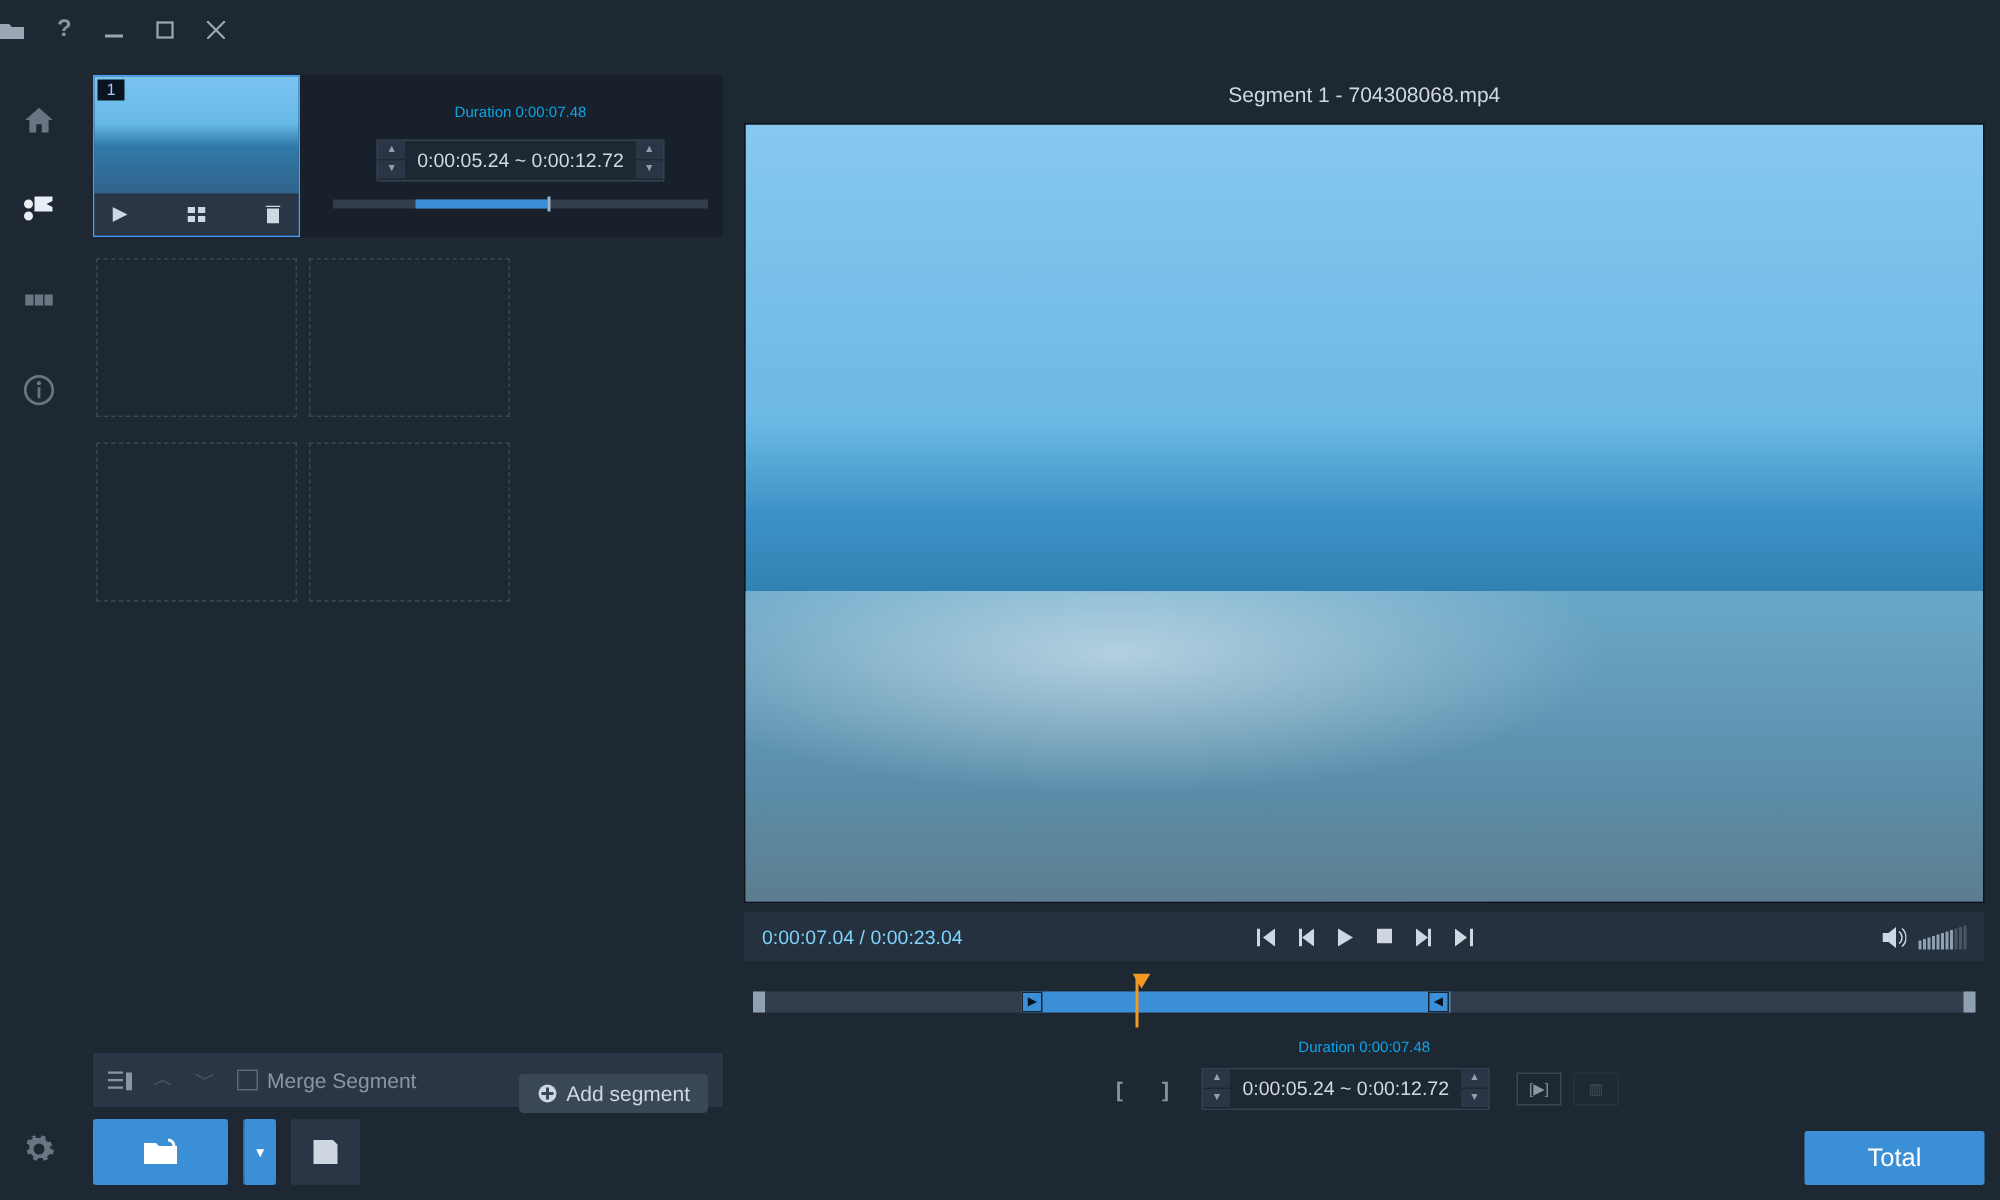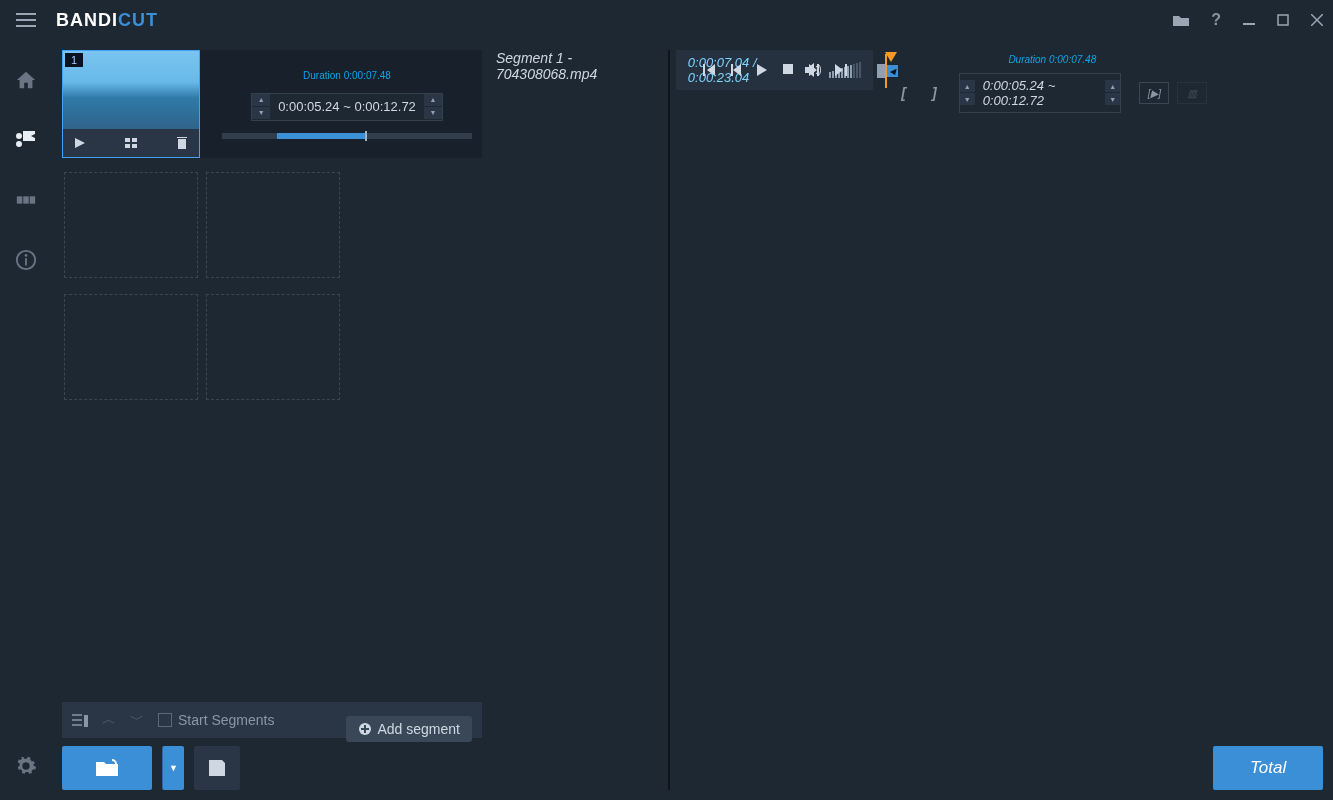--- a/index.html
+++ b/index.html
@@ -54,21 +54,21 @@
 .add-btn { margin-left:auto; background:#394756; padding:5px 12px; border-radius:3px; display:flex; align-items:center; gap:6px; cursor:pointer; color:#cfd8e2;margin-top:17px; }
 
 
 .bottom-bar { display:flex; gap:10px; }
 .bbtn { height:44px; background:#3b8fd6; display:flex; align-items:center; justify-content:center; color:#fff; cursor:pointer; border-radius:2px; }
 .open-btn { width:90px; }
 .open-drop { width:22px; background:#3b8fd6; border-left:1px solid #2a6aa6; }
 .save-btn { width:46px; background:#2a3646; }
 
 
-.right-panel { flex:1; display:flex; flex-direction:row; padding:10px 10px 10px 6px; gap:6px;font-style:italic; }
+.right-panel { flex:1; display:flex; flex-direction:column; padding:10px 10px 10px 6px; gap:6px; }
 .vid-header { height:32px; display:flex; align-items:center; justify-content:center; font-size:14px; color:#cfd8e2; }
 .video { flex:1; background:linear-gradient(180deg,#86c8ef 0%,#6cb9e4 38%,#3d92c6 50%,#2e7faf 62%,#35688c 100%); position:relative; border:1px solid #0d141c; min-height:520px; }
 .wave { position:absolute; bottom:0; left:0; right:0; height:40%; background:radial-gradient(ellipse at 30% 20%,rgba(255,255,255,.5) 0%,transparent 40%),linear-gradient(180deg,#6aa8c8 0%,#5c8fab 60%,#5c7d8f 100%); }
 .play-row { height:40px; background:#263140; display:flex; align-items:center; padding:0 12px; color:#7dd3fc; font-size:13px; }
 .play-ctrls { margin-left:auto; margin-right:auto; display:flex; gap:16px; position:absolute; left:50%; transform:translateX(-50%); }
 .play-ctrls span { cursor:pointer; }
 .vol { margin-left:auto; display:flex; align-items:center; gap:8px; }
 .vol-bars { display:flex; gap:1px; align-items:flex-end; }
 .vol-bars i { width:2px; background:#8fa0b2; display:block; }
 
@@ -94,35 +94,20 @@
 
 
 .start-btn { height:44px; width:120px; background:#3b8fd6; color:#fff; display:flex; align-items:center; justify-content:center; font-size:17px; font-weight:500; border-radius:2px; cursor:pointer; align-self:flex-end; }
 
 svg { display:block; }
 </style>
 </head>
 <body>
 
 <div class="titlebar">
-  <div class="titlebar-left">
-    <div class="hamburger">
-      <svg width="20" height="14" viewBox="0 0 20 14">
-          <g stroke="#9aa6b4" stroke-width="2">
-            <line x1="0" y1="1" x2="20" y2="1"></line>
-            <line x1="0" y1="7" x2="20" y2="7"></line>
-            <line x1="0" y1="13" x2="20" y2="13"></line>
-          </g>
-        </svg>
-    </div>
-    <div class="logo">
-      <span class="logo-a">BANDI</span>
-        <span class="logo-b">CUT</span>
-    </div>
-  </div>
   <div class="titlebar-right">
     <span>
         <svg width="16" height="12" viewBox="0 0 16 12">
           <path fill="#9aa6b4" d="M0 2h6l2 2h8v8H0z"></path>
         </svg>
       </span>
     <span style="font-size:16px;font-weight:bold">?</span>
     <span>
         <svg width="12" height="12">
           <line x1="0" y1="10" x2="12" y2="10" stroke="#9aa6b4" stroke-width="2"></line>
@@ -245,21 +230,21 @@
               <line x1="0" y1="7" x2="10" y2="7"></line>
               <line x1="0" y1="12" x2="10" y2="12"></line>
             </g>
             <path fill="#8a96a4" d="M12 2h4v12h-4z"></path>
           </svg>
         </span>
       <span class="ficon" style="opacity:.4">︿</span>
       <span class="ficon" style="opacity:.4">﹀</span>
       <span class="ficon">
           <span class="chk"></span>
-          <span>Start Segments</span>
+          <span>Merge Segment</span>
         </span>
       <div class="add-btn">
         <svg width="14" height="14">
             <circle cx="7" cy="7" r="6" fill="#cfd8e2"></circle>
             <g stroke="#394756" stroke-width="2">
               <line x1="7" y1="3" x2="7" y2="11"></line>
               <line x1="3" y1="7" x2="11" y2="7"></line>
             </g>
           </svg>
         <span>Add segment</span>

